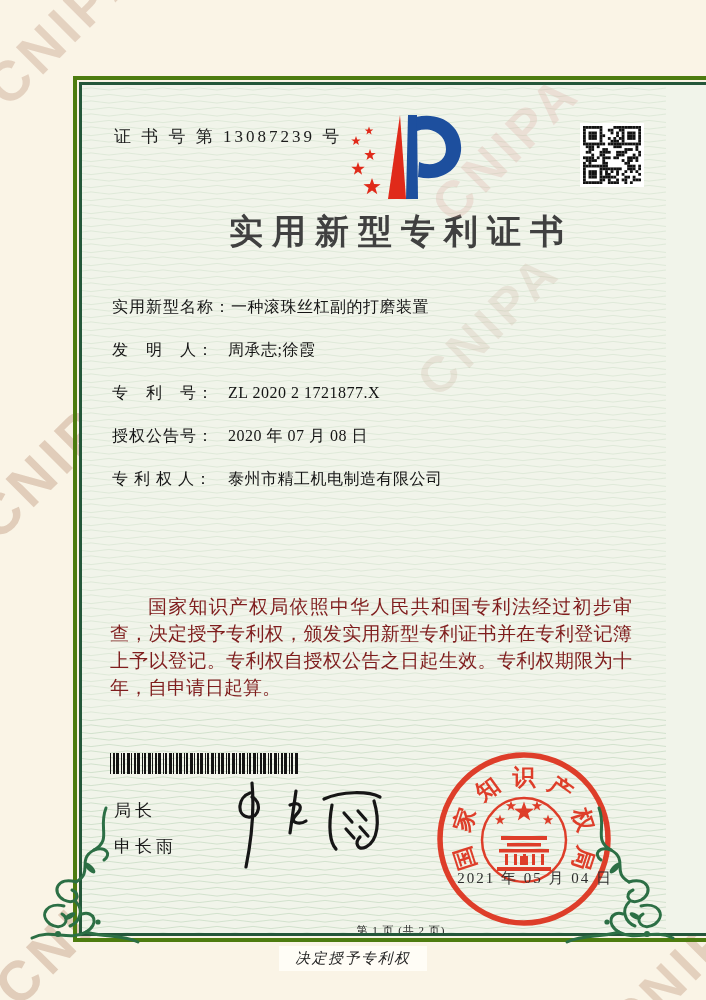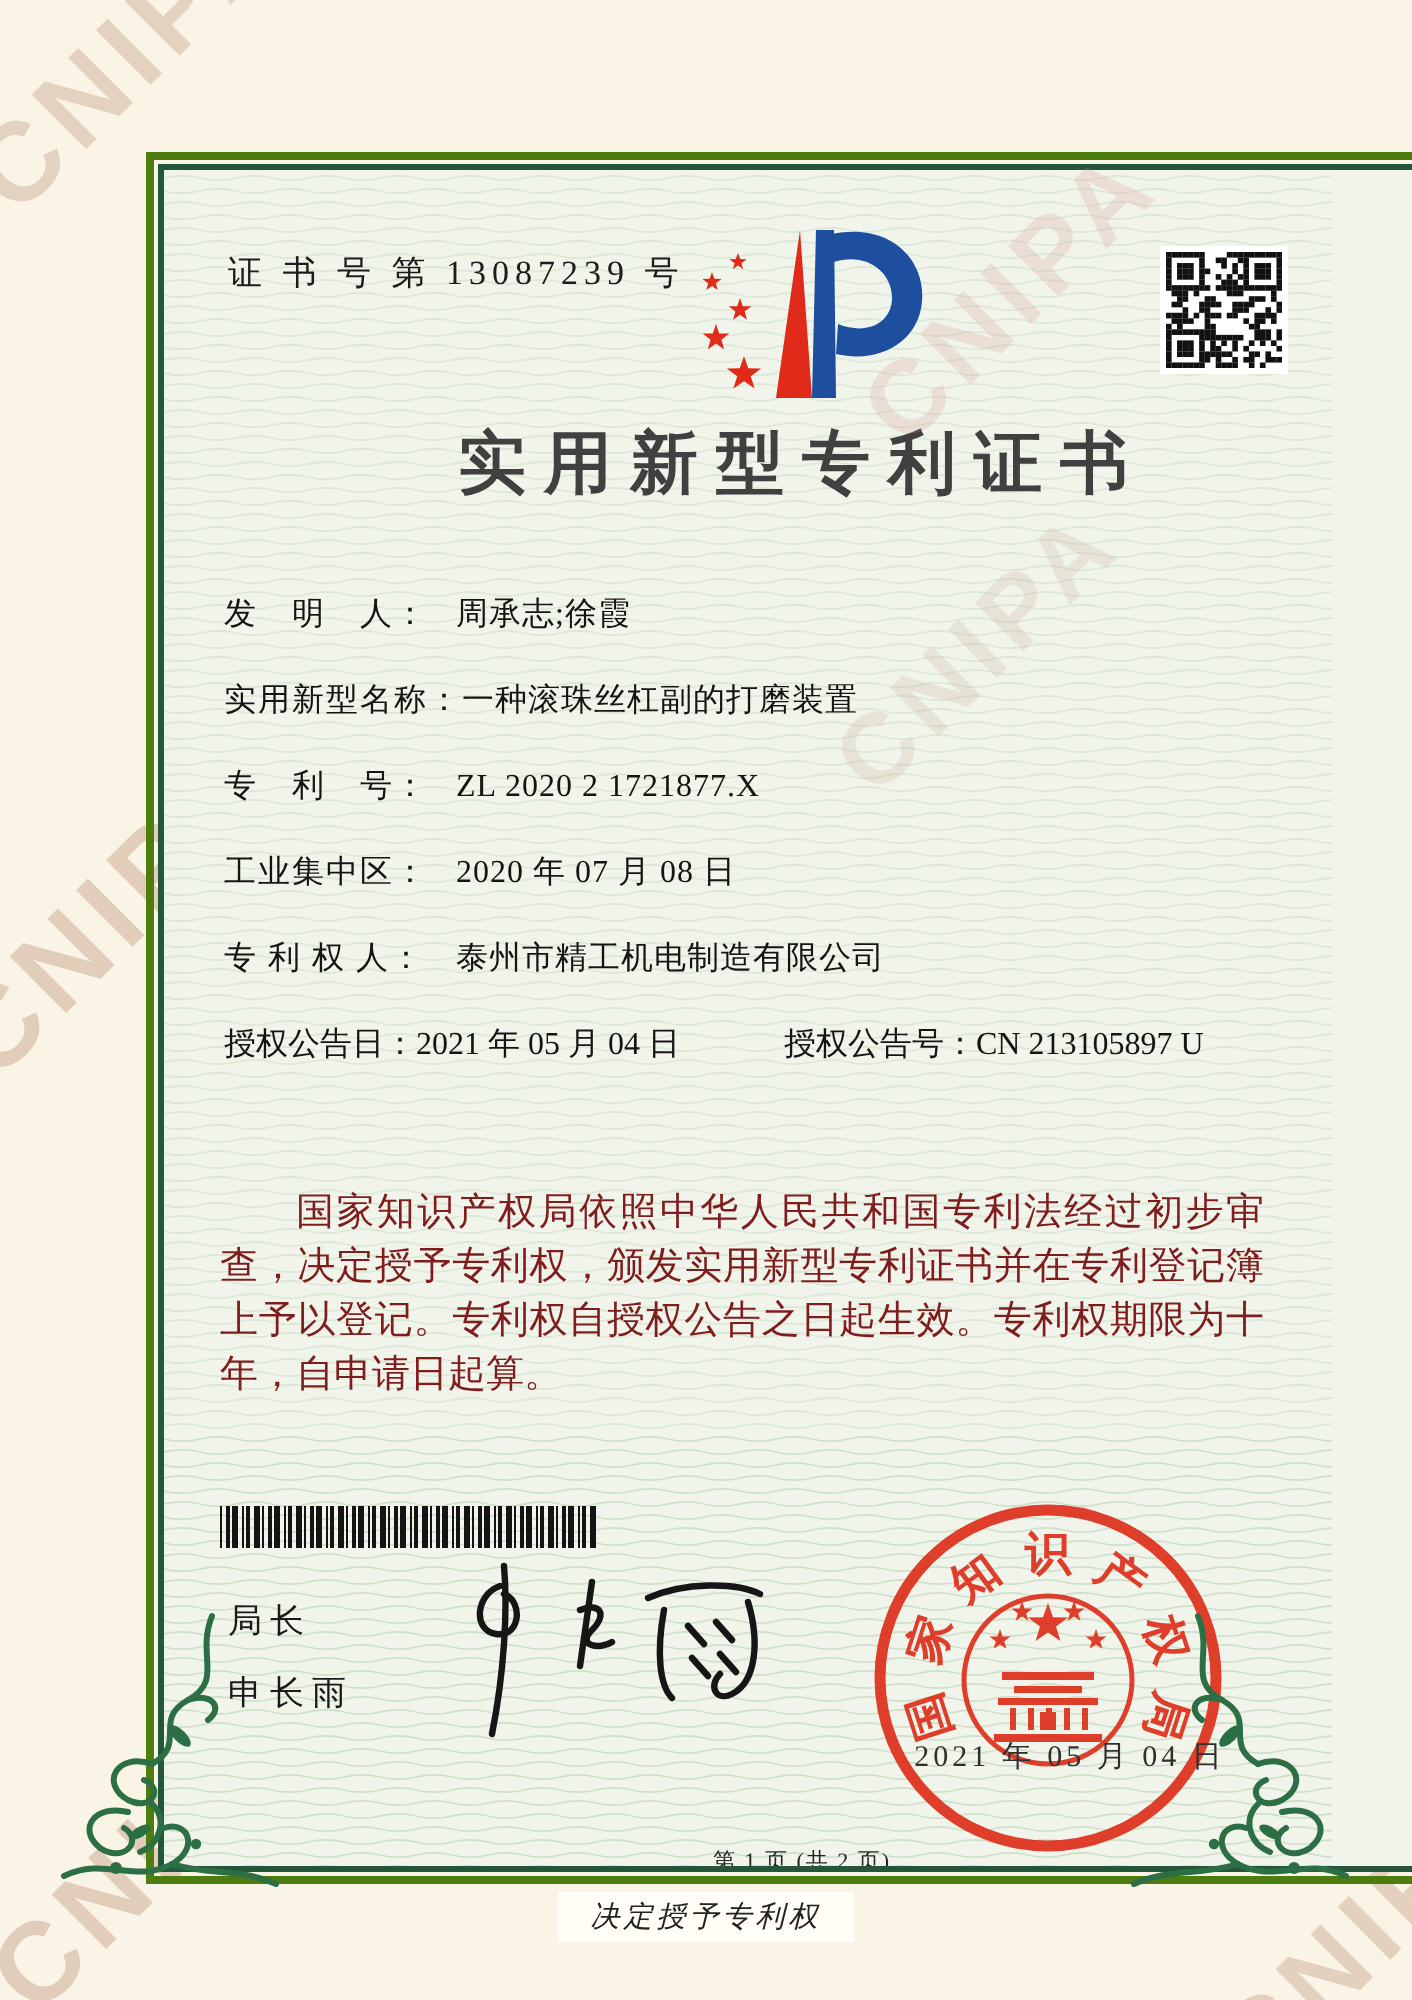--- a/index.html
+++ b/index.html
@@ -463,37 +463,33 @@
             <rect x="30.38" y="55.24" width="2.8119047619047617" height="2.8119047619047617" fill="#111"></rect>
             <rect x="33.14" y="55.24" width="2.8119047619047617" height="2.8119047619047617" fill="#111"></rect>
             <rect x="41.43" y="55.24" width="2.8119047619047617" height="2.8119047619047617" fill="#111"></rect>
             <rect x="46.95" y="55.24" width="2.8119047619047617" height="2.8119047619047617" fill="#111"></rect>
           </svg>
 
         <div class="title">实用新型专利证书</div>
 
         <div class="fields">
           <div class="field-row">
-            <span class="field-label">发　明　人：</span><span class="field-value">周承志;徐霞</span>
+            <span class="field-label">实用新型名称：</span><span class="field-value">一种滚珠丝杠副的打磨装置</span>
           </div>
           <div class="field-row">
-            <span class="field-label">实用新型名称：</span><span class="field-value">一种滚珠丝杠副的打磨装置</span>
+            <span class="field-label">发　明　人：</span><span class="field-value">周承志;徐霞</span>
           </div>
           <div class="field-row">
             <span class="field-label">专　利　号：</span><span class="field-value">ZL 2020 2 1721877.X</span>
           </div>
           <div class="field-row">
-            <span class="field-label">工业集中区：</span><span class="field-value">2020 年 07 月 08 日</span>
+            <span class="field-label">授权公告号：</span><span class="field-value">2020 年 07 月 08 日</span>
           </div>
           <div class="field-row">
             <span class="field-label">专 利 权 人：</span><span class="field-value">泰州市精工机电制造有限公司</span>
-          </div>
-          <div class="grant-row">
-            <span>授权公告日：</span><span>2021 年 05 月 04 日</span>
-            <span class="pair2">授权公告号：</span><span>CN 213105897 U</span>
           </div>
         </div>
 
         <div class="paragraphs">
           <p>国家知识产权局依照中华人民共和国专利法经过初步审查，决定授予专利权，颁发实用新型专利证书并在专利登记簿上予以登记。专利权自授权公告之日起生效。专利权期限为十年，自申请日起算。</p>
         </div>
 
         <svg id="barcode" class="barcode" width="192" height="21">
             <rect x="0" y="0" width="1" height="21" fill="#141414"></rect>
             <rect x="3" y="0" width="2" height="21" fill="#141414"></rect>

